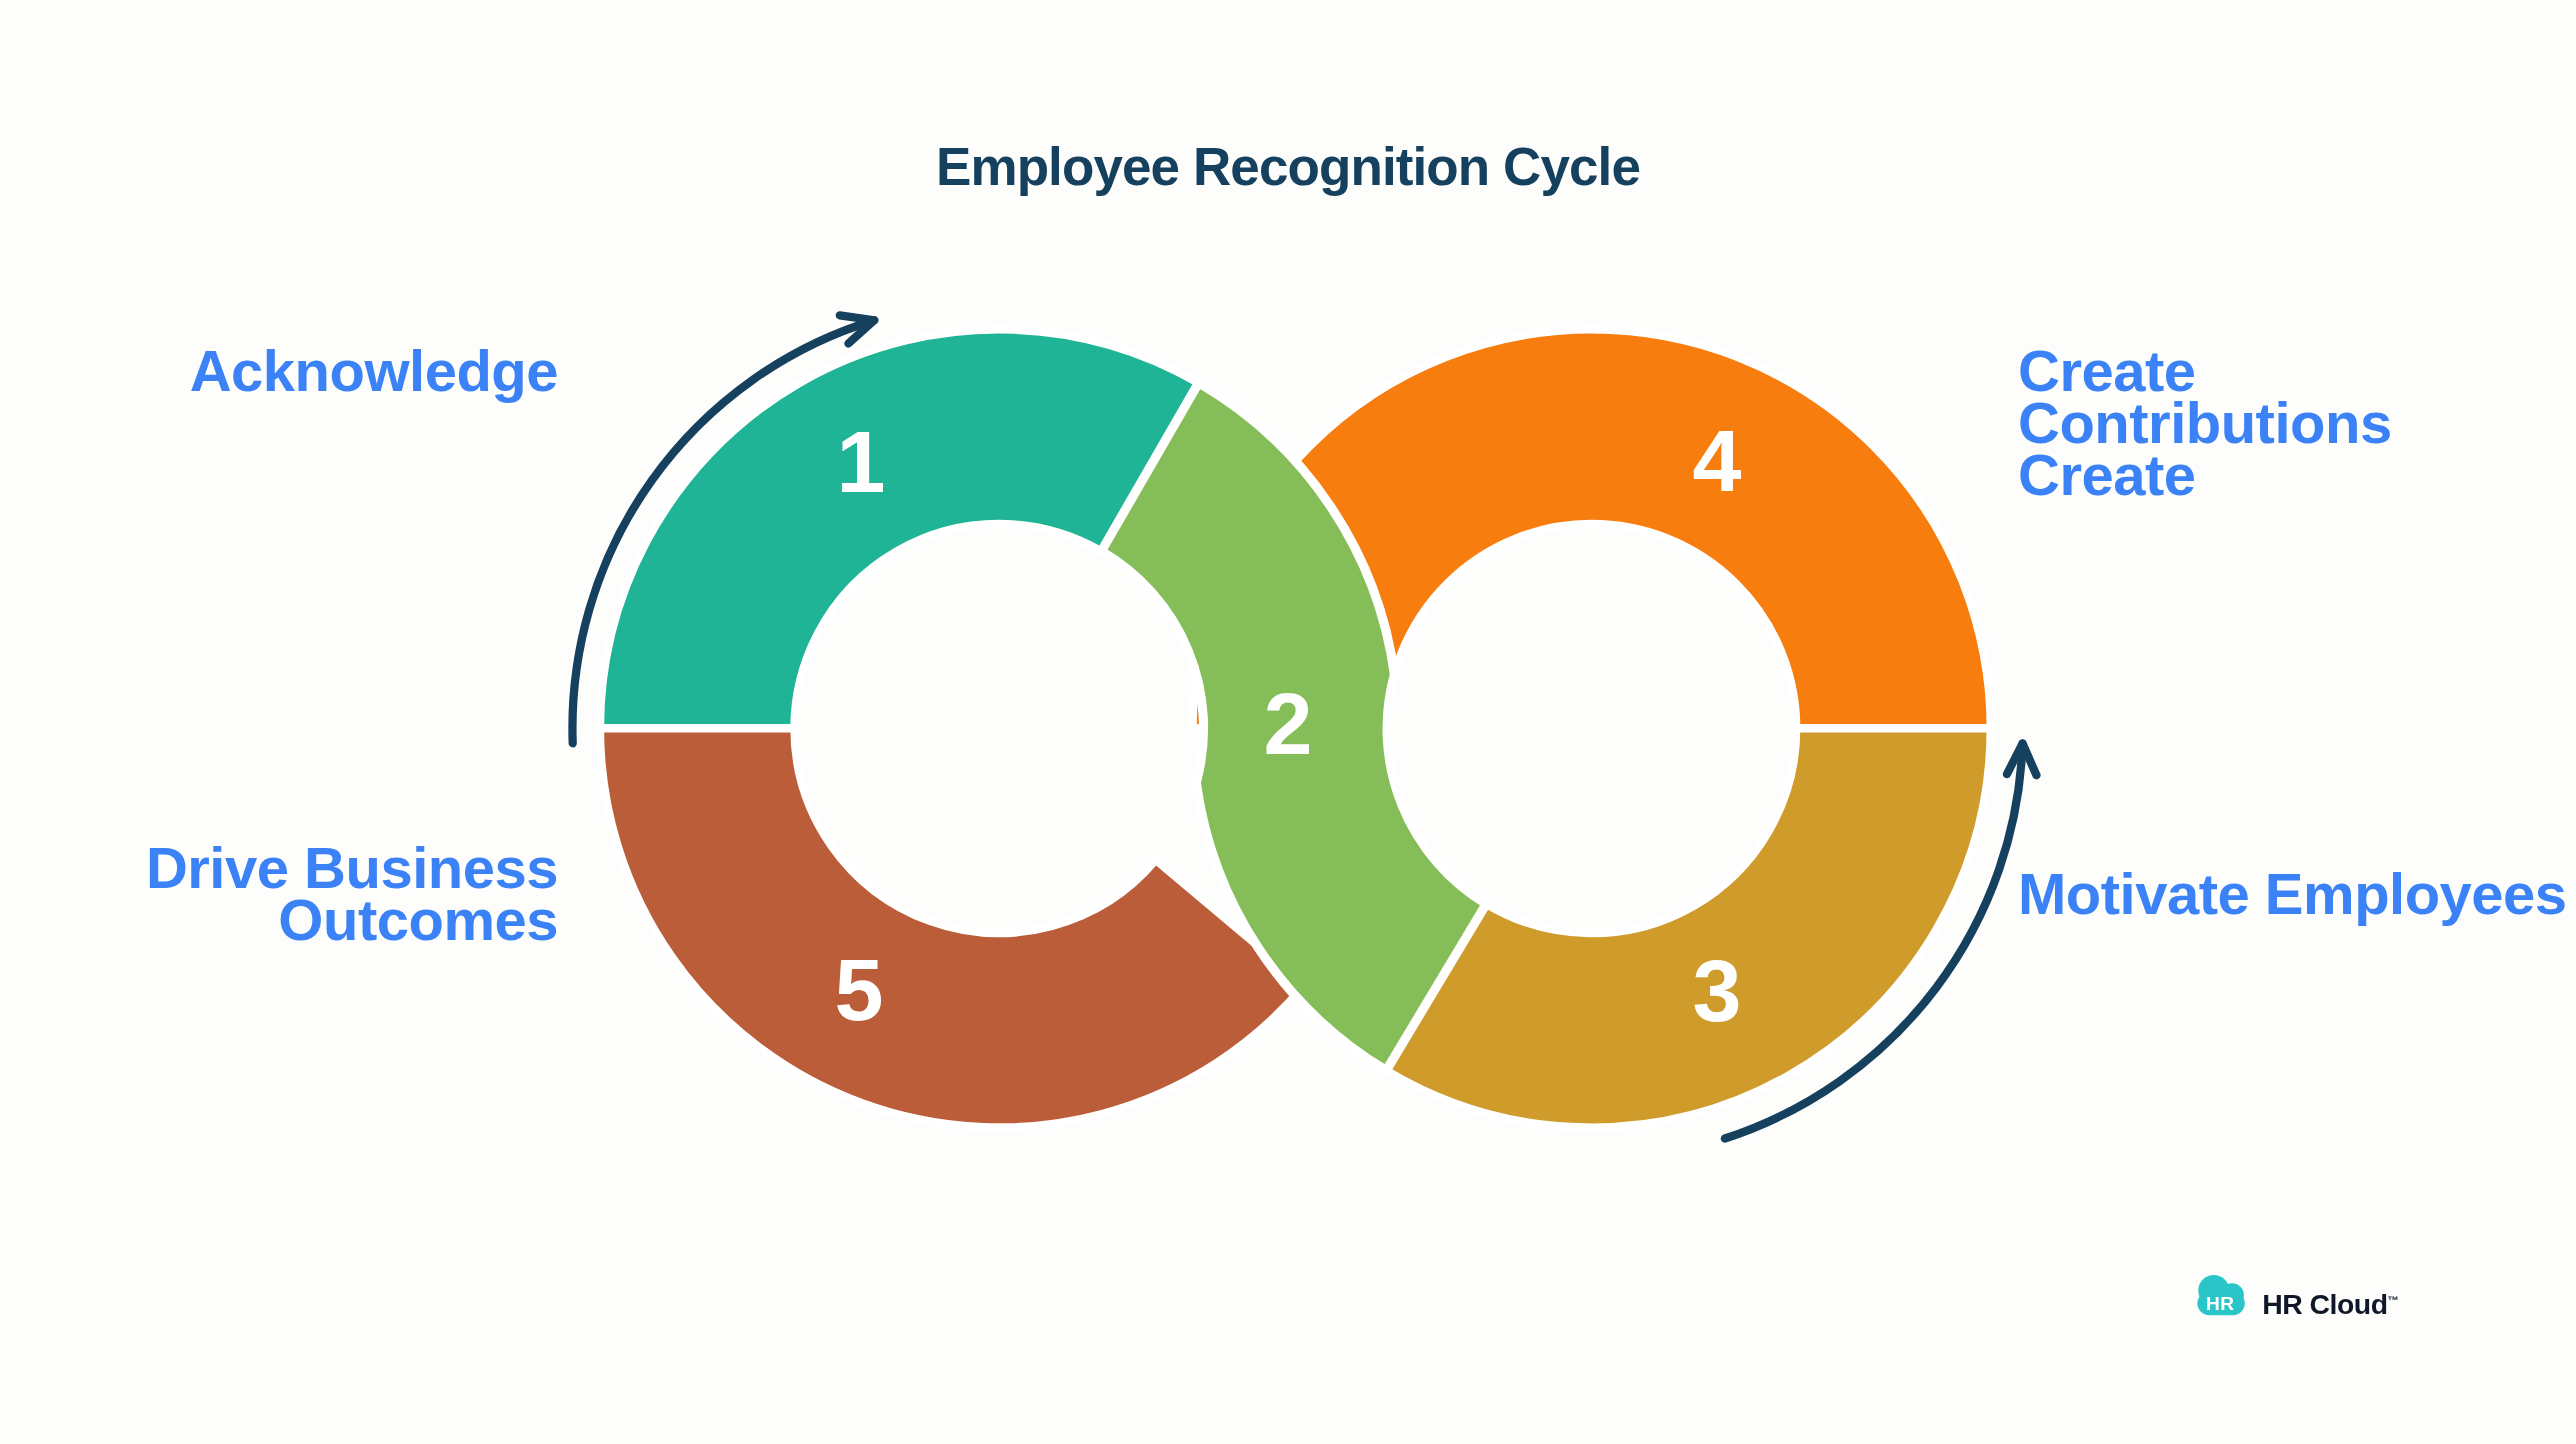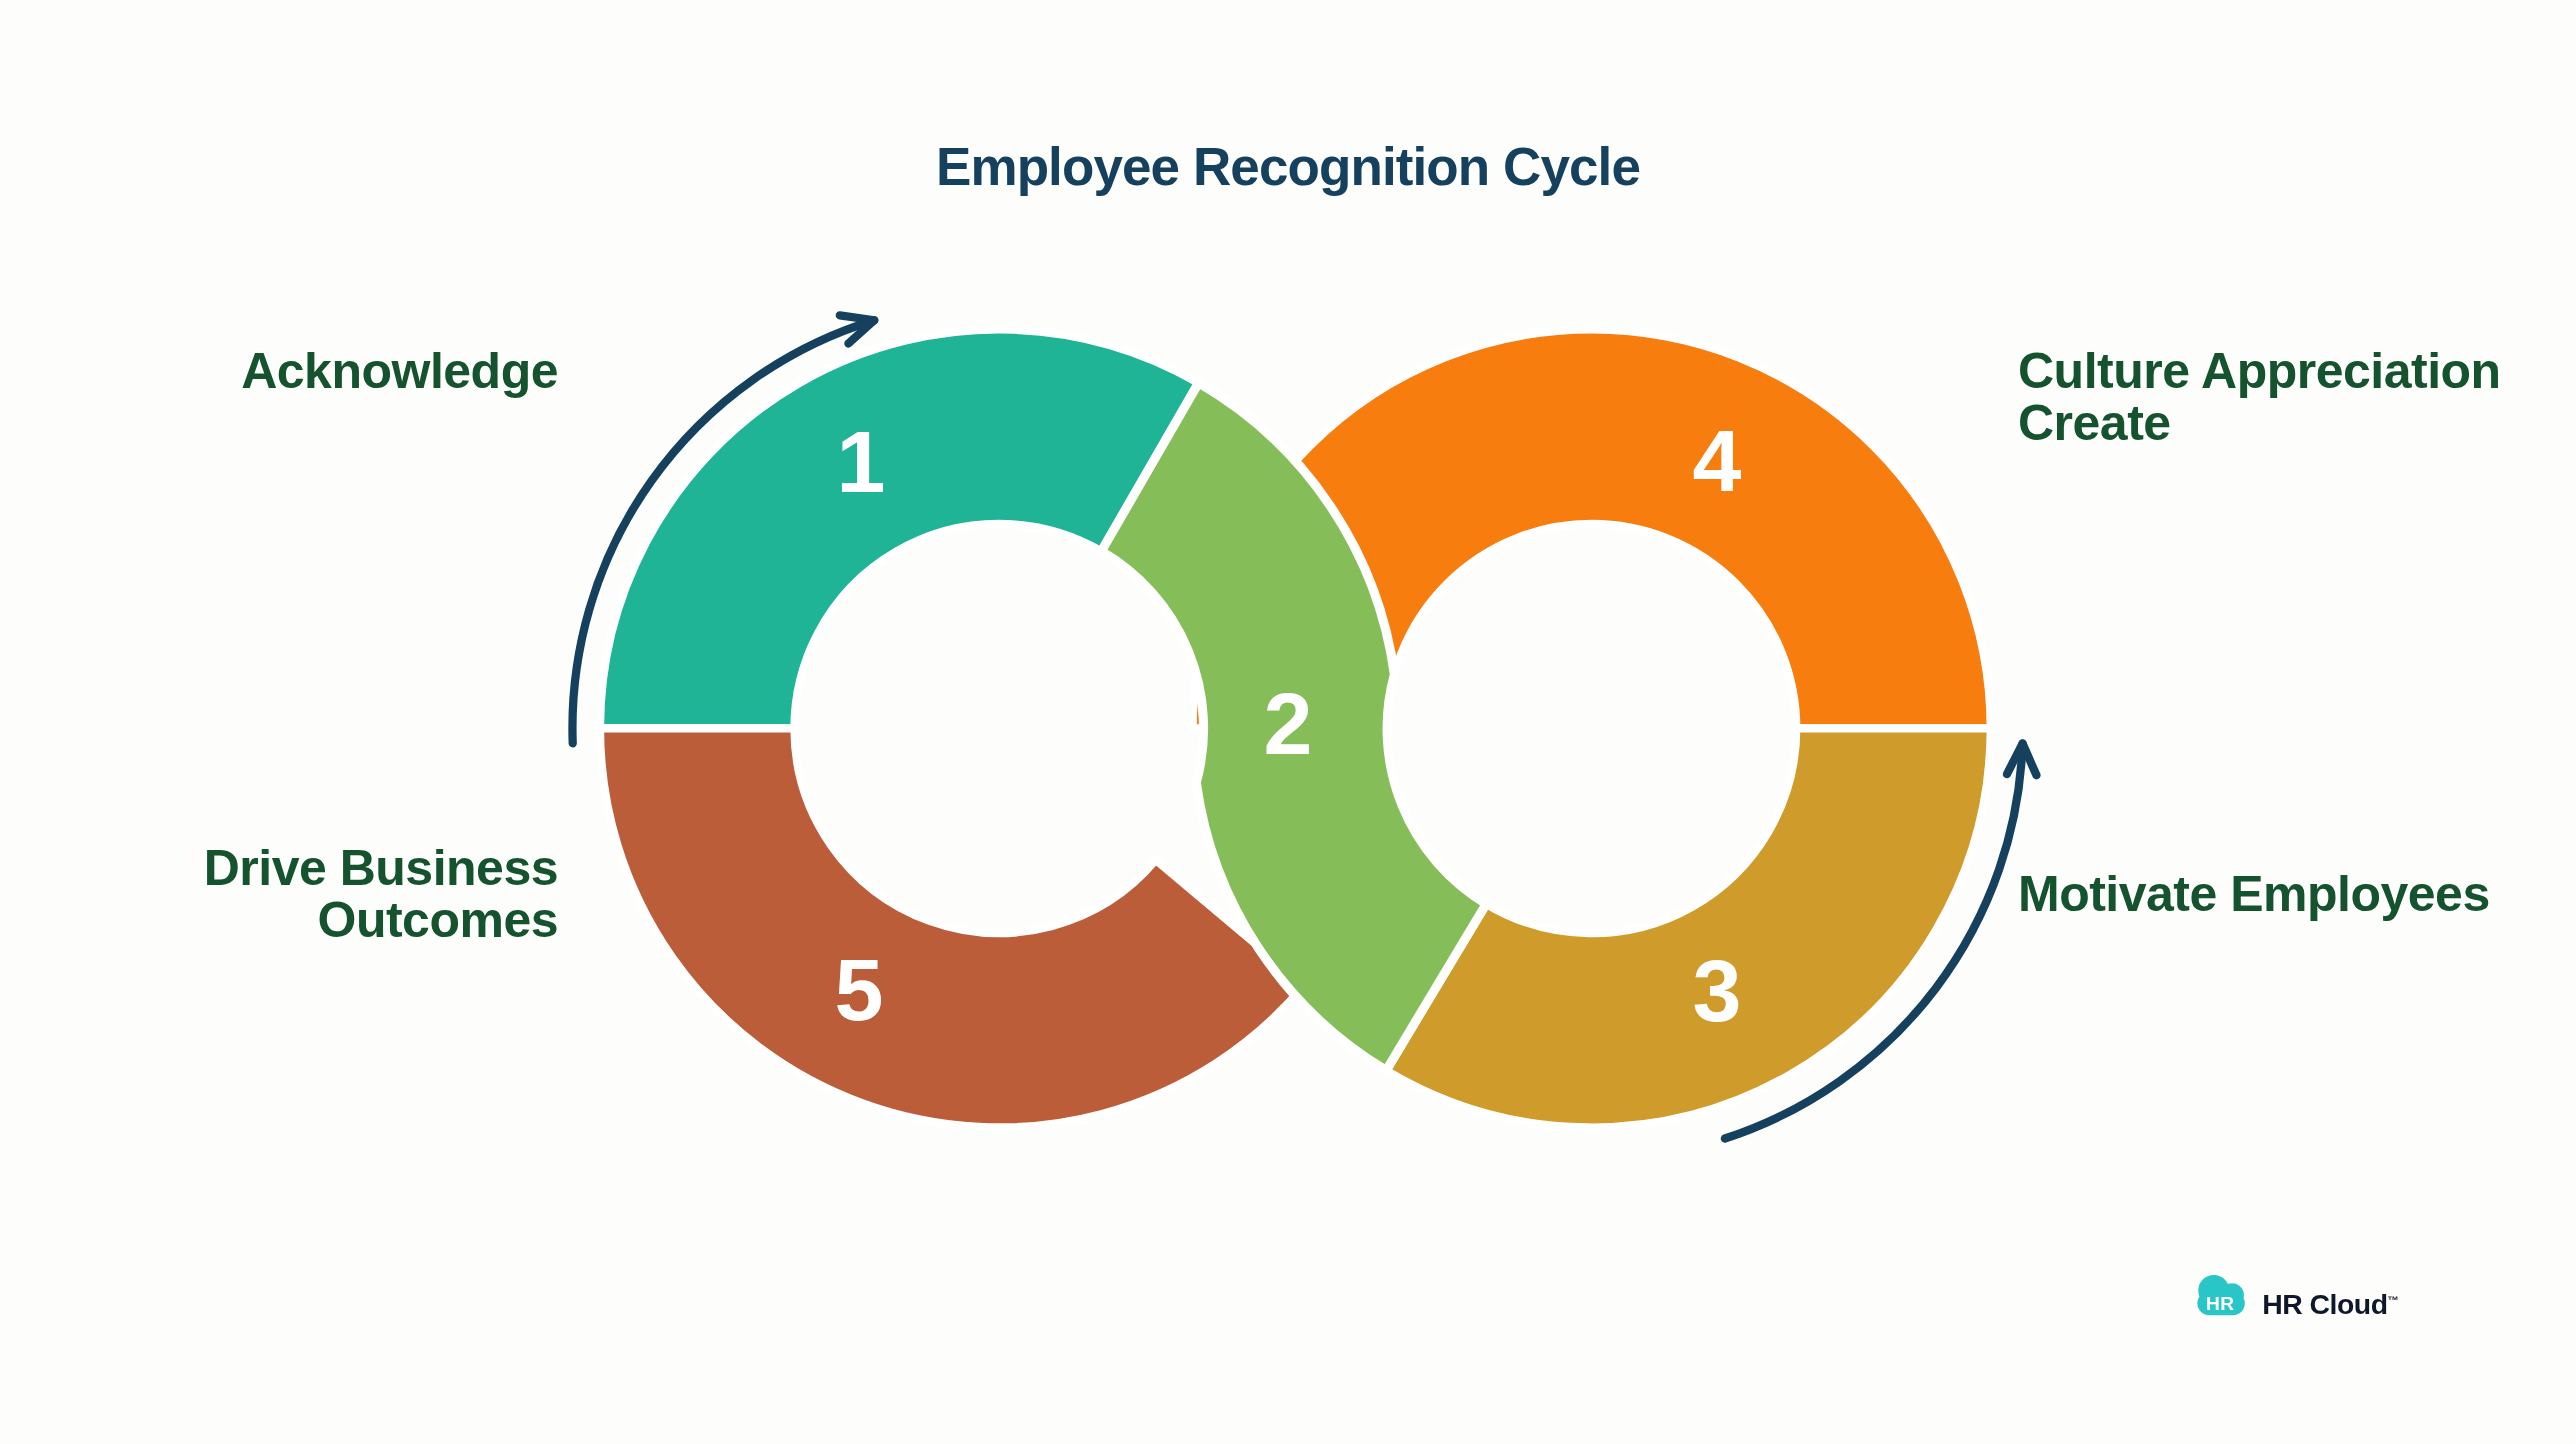--- a/index.html
+++ b/index.html
@@ -8,22 +8,22 @@
     font-family:"Liberation Sans", sans-serif;
     position:relative;
   }
   .stage{position:absolute;left:0;top:0;width:2576px;height:1445px;border-radius:18px;}
   svg.diagram{position:absolute;left:0;top:0;}
   .title{
     position:absolute;left:0;right:0;top:136px;text-align:center;
     font-size:53px;font-weight:700;letter-spacing:-0.9px;color:#15405E;
   }
   .label{
-    position:absolute;font-size:50px;font-weight:700;line-height:52px;
-    letter-spacing:-0.5px;color:#14532d;
+    position:absolute;font-size:58px;font-weight:700;line-height:52px;
+    letter-spacing:-0.5px;color:#3b82f6;
   }
   .label.right{text-align:right;}
   .label.left{text-align:left;}
   .label.center{text-align:center;}
   .step-num{
     position:absolute;transform:translate(-50%,-54%);
     font-size:88px;font-weight:700;color:#FFFFFF;
   }
   .logo{
     position:absolute;left:2191px;top:1271px;display:flex;align-items:flex-end;gap:9.2px;
@@ -76,21 +76,21 @@
   <div class="step-num" style="left:859px;top:994px">5</div>
 
   <div class="label right" style="left:136px;width:422px;top:345px">
     <div>Acknowledge</div>
   </div>
   <div class="label right" style="left:136px;width:422px;top:842px">
     <div>Drive Business</div>
     <div>Outcomes</div>
   </div>
   <div class="label left" style="left:2018px;width:514px;top:345px">
-    <div>Culture Appreciation</div>
+    <div>Create Contributions</div>
     <div>Create</div>
   </div>
   <div class="label left" style="left:2018px;width:569px;top:868px">
     <div>Motivate Employees</div>
   </div>
 
   <div class="logo">
     <svg width="62" height="50" viewBox="0 0 68 54">
       <g fill="#2AC5C6">
         <circle cx="25" cy="21" r="17"></circle>

